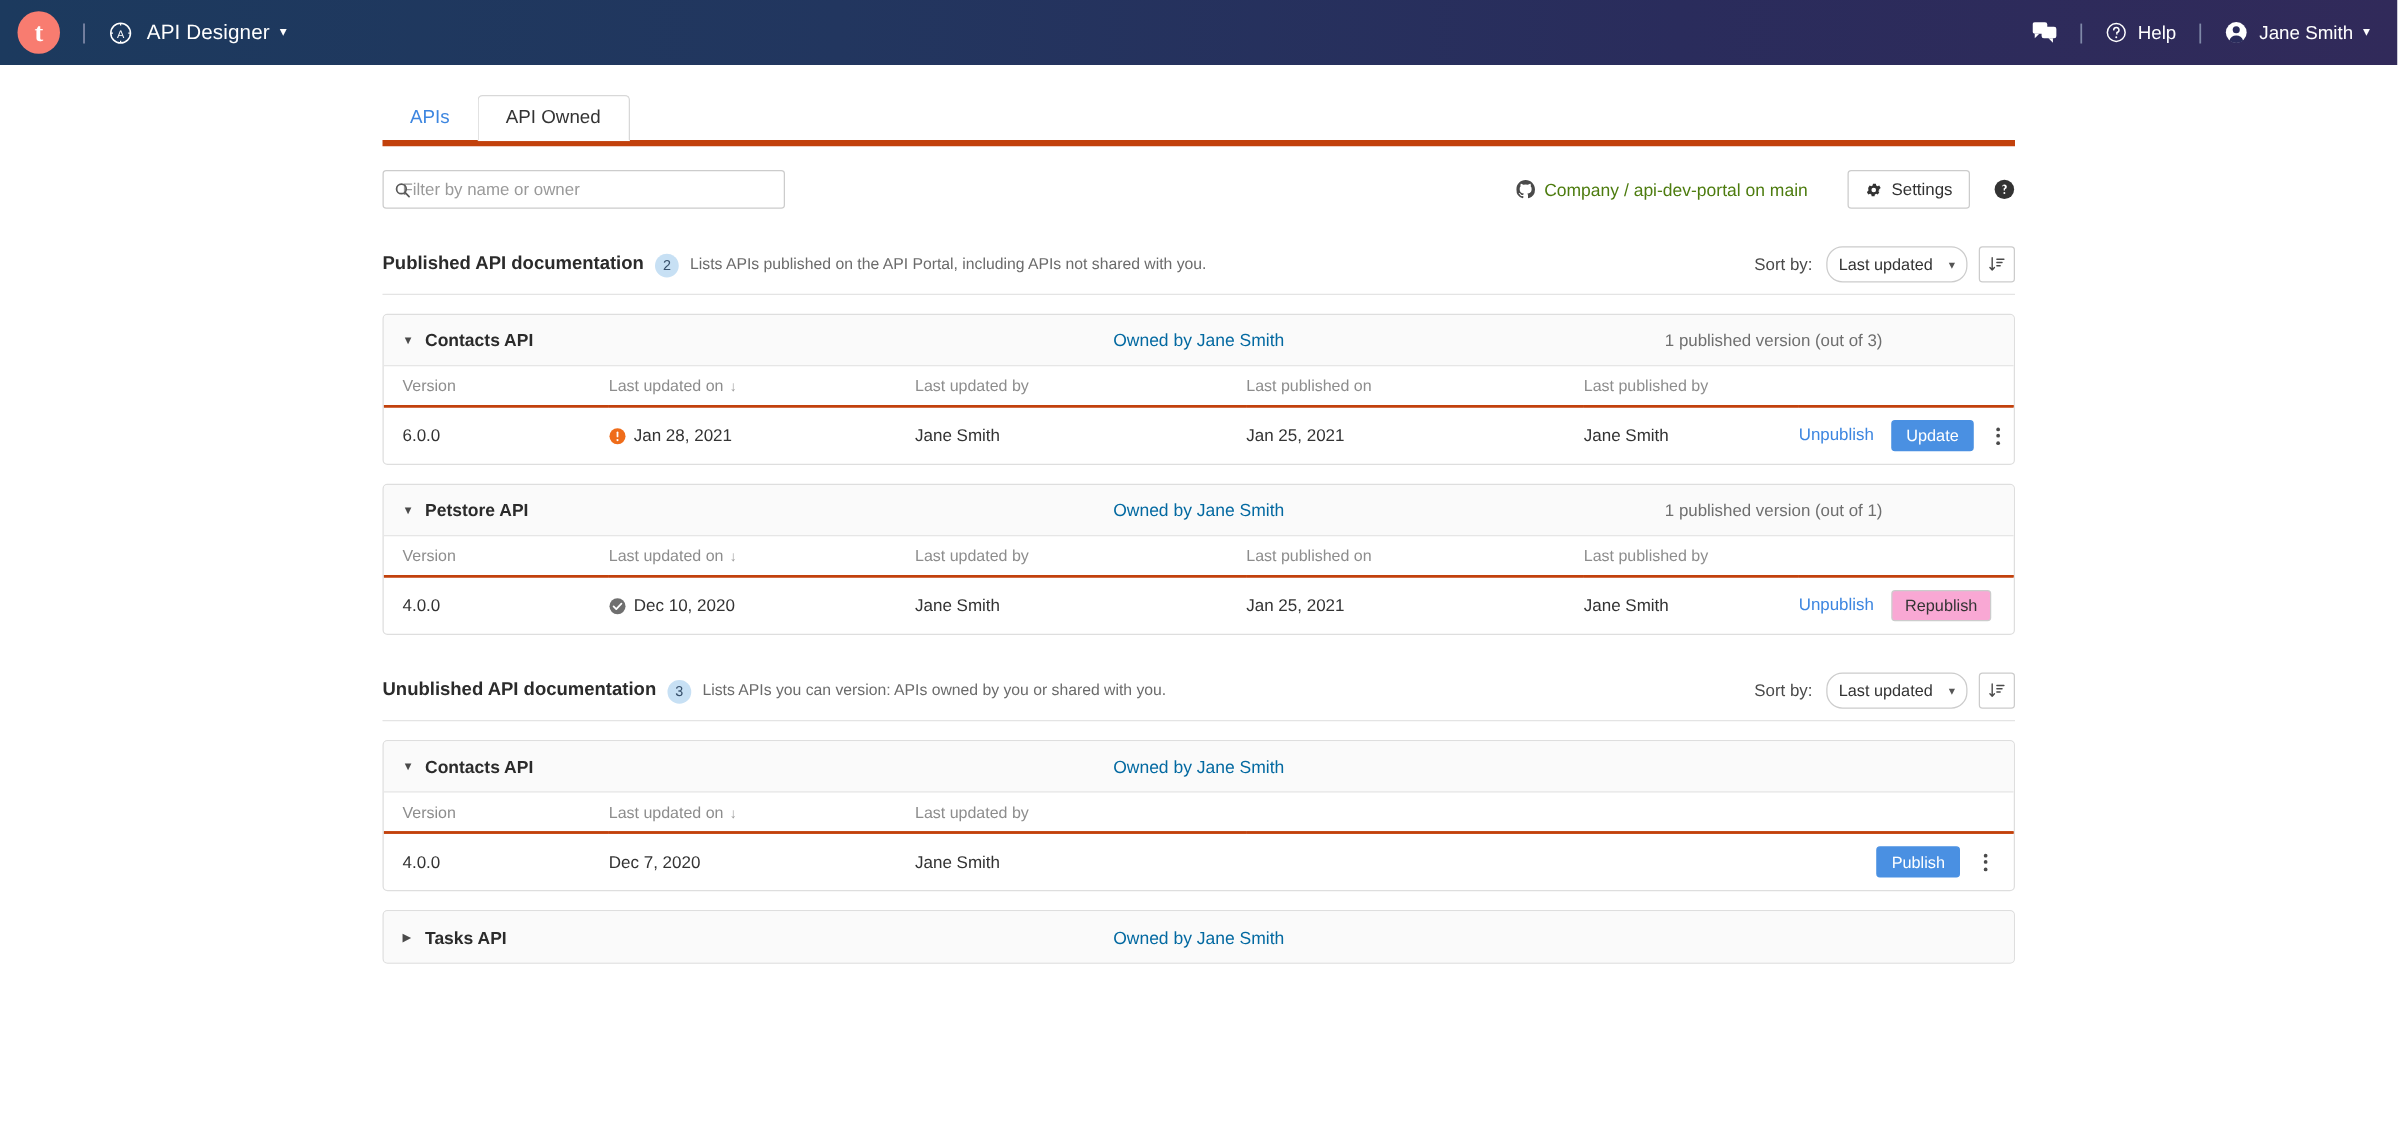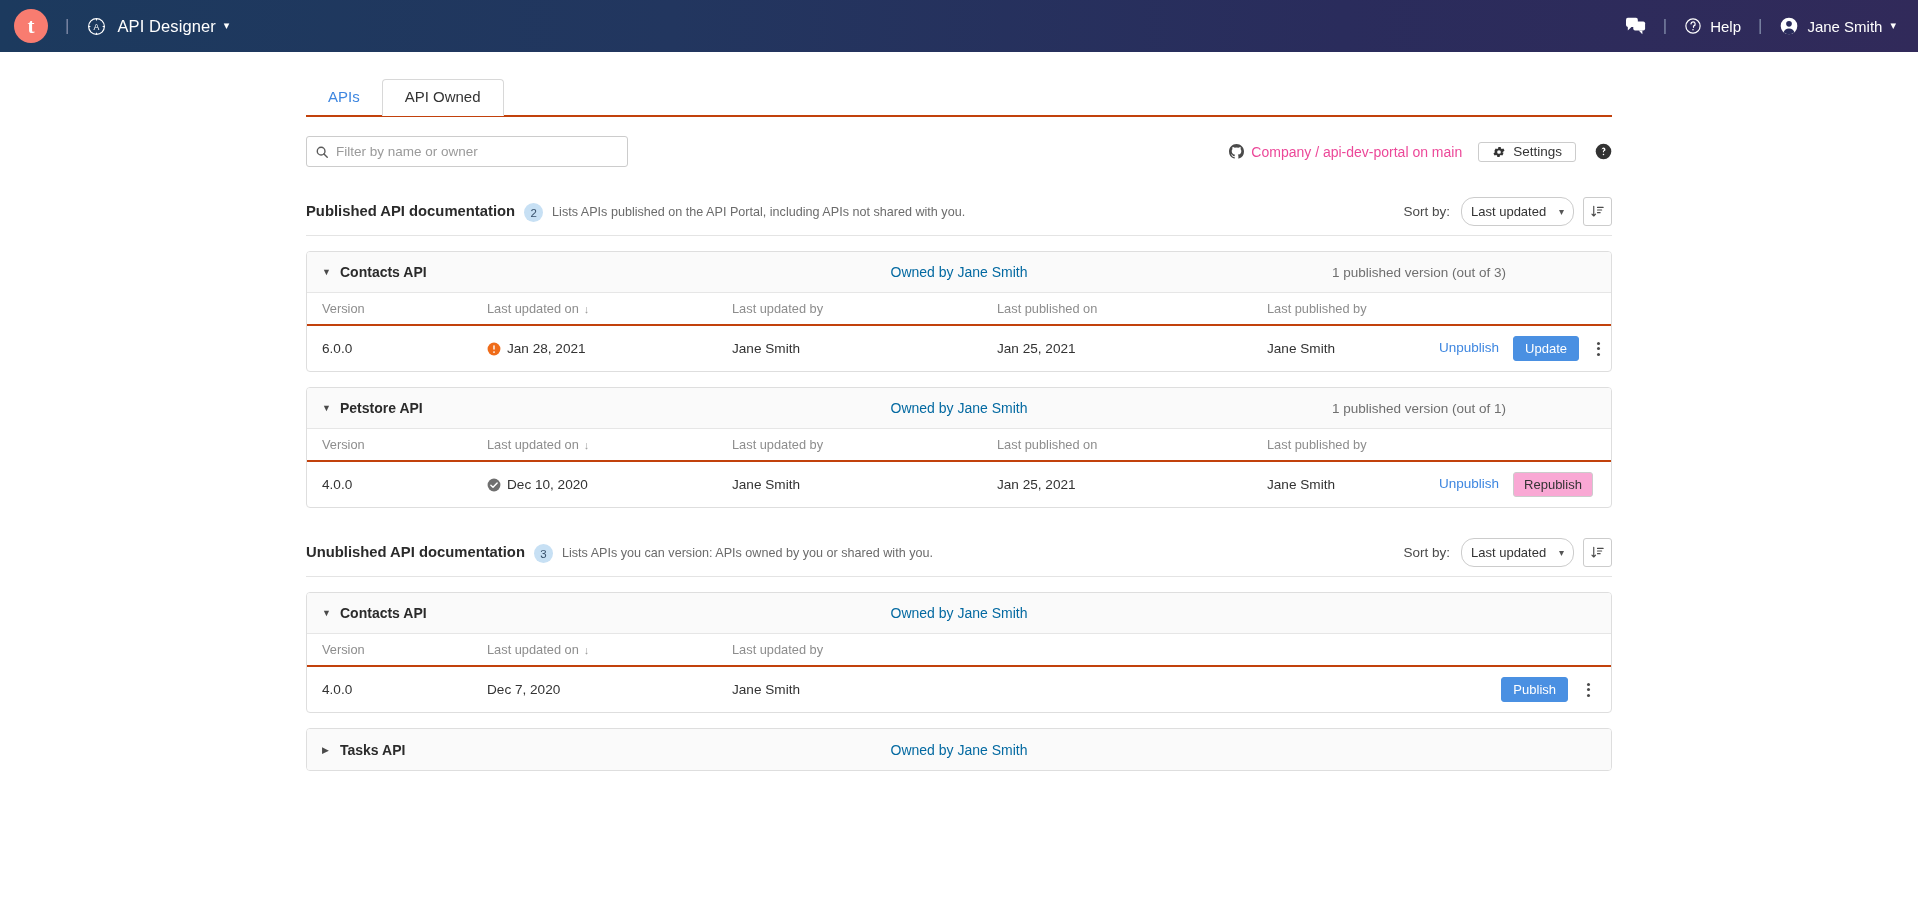--- a/index.html
+++ b/index.html
@@ -64,21 +64,21 @@
   .content {
     width: 1306px;
     margin: 0 auto;
     padding-top: 28px;
   }
 
   
   .tabs {
     display: flex;
     align-items: flex-end;
-    border-bottom: 2px solid #c2410c;
+    border-bottom: 5px solid #c2410c;
     height: 37px;
   }
   .tab {
     font-size: 15px;
     padding: 8px 22px 9px 22px;
     cursor: pointer;
     position: relative;
     line-height: 18px;
   }
   .tab.inactive { color: #3d86e0; }
@@ -100,55 +100,55 @@
   }
   .search-wrap {
     position: relative;
     width: 322px;
   }
   .search-input {
     width: 100%;
     height: 31px;
     border: 1px solid #cccccc;
     border-radius: 3px;
-    padding: 0 10px 0 29px;
+    padding: 0 10px 0 15px;
     font-size: 13.5px;
     color: #333333;
     font-family: "Liberation Sans", sans-serif;
     outline: none;
     background: #ffffff;
   }
   .search-input::placeholder { color: #9a9a9a; }
   .search-icon {
     position: absolute;
     left: 9px; top: 50%;
     transform: translateY(-50%);
     display: flex;
   }
   .filter-right { display: flex; align-items: center; }
   .repo-info {
     display: flex; align-items: center;
-    font-size: 14px; color: #ec4899;
-    margin-right: 16px;
+    font-size: 14px; color: #4d7c0f;
+    margin-right: 32px;
   }
   .repo-info .gh { margin-right: 7px; display: flex; }
   .btn {
     font-family: "Liberation Sans", sans-serif;
     font-size: 13.5px;
     border-radius: 3px;
     cursor: pointer;
     display: inline-flex;
     align-items: center;
     justify-content: center;
   }
   .btn-secondary {
     background: #ffffff;
     border: 1px solid #cccccc;
     color: #333333;
-    height: 20px;
+    height: 31px;
     padding: 0 13px;
   }
   .btn-secondary .gear { margin-right: 7px; display: flex; }
   .help-circle-btn {
     margin-left: 19px;
     display: flex; align-items: center;
     cursor: pointer;
   }
 
   

